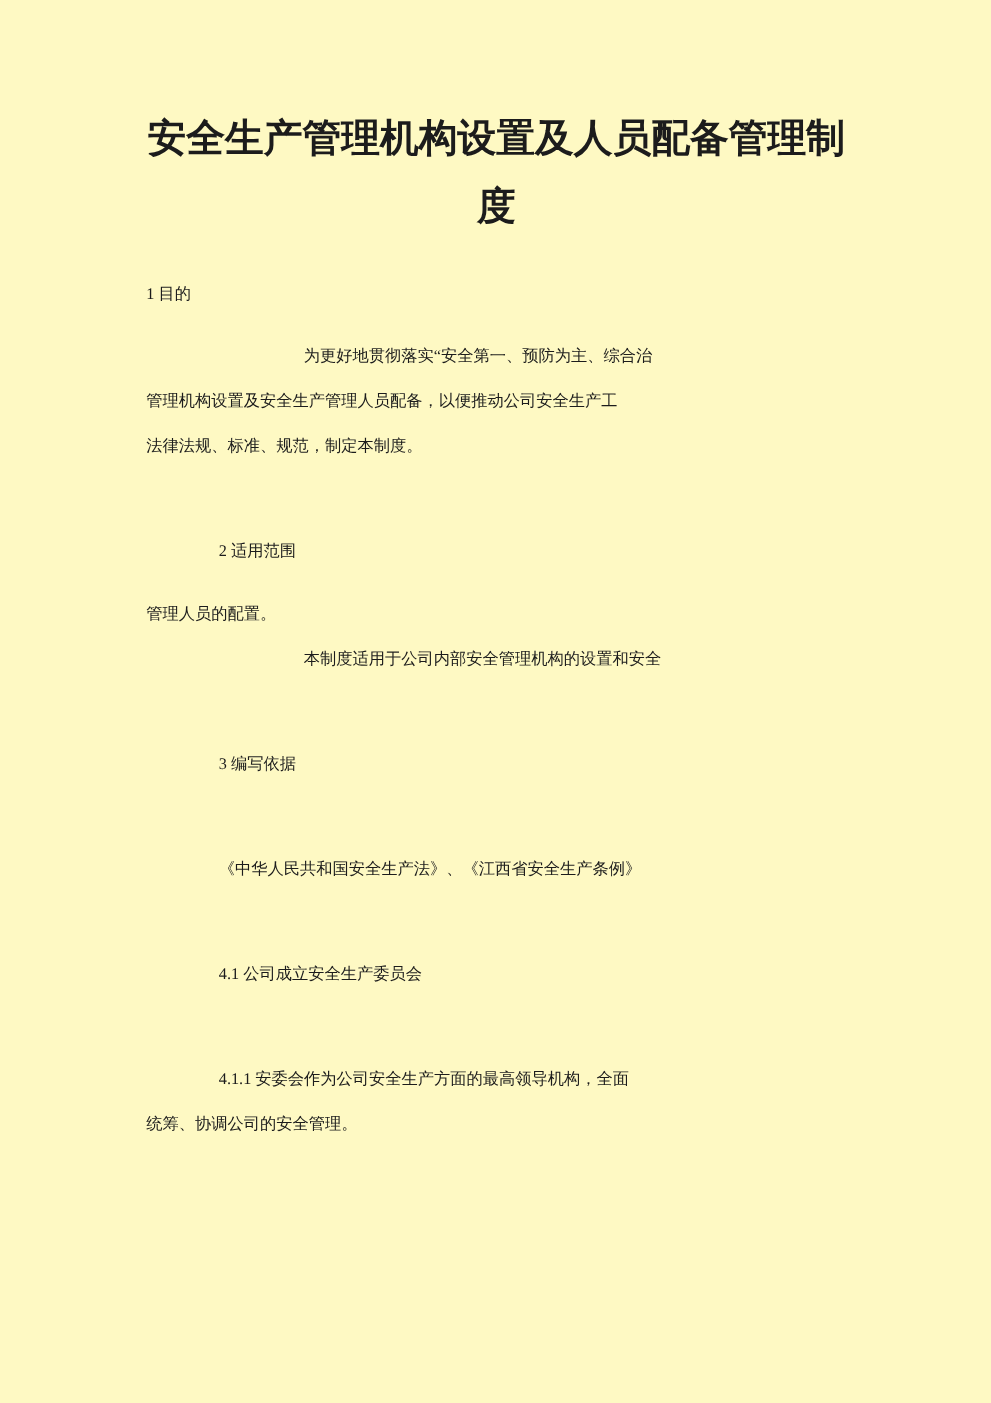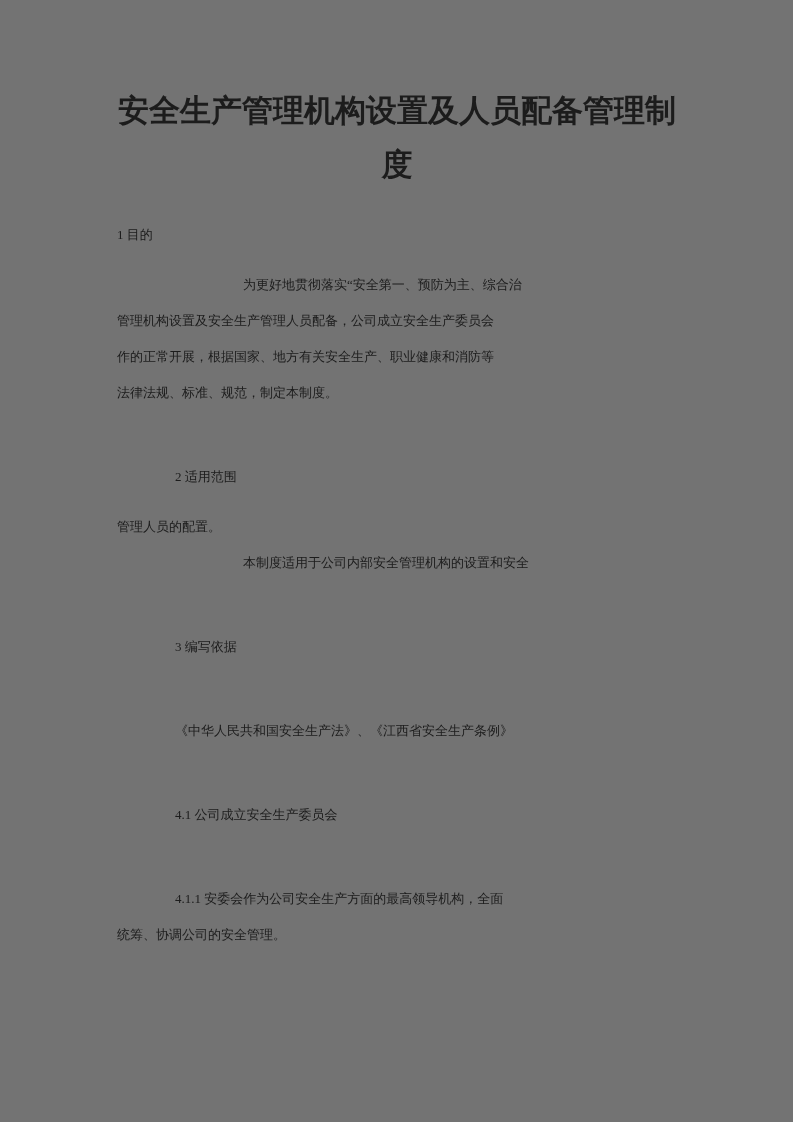--- a/index.html
+++ b/index.html
@@ -4,21 +4,21 @@
 <style>
   html, body {
     margin: 0;
     padding: 0;
     background: #ffffff;
   }
   .page {
     position: relative;
     width: 793px;
     height: 1122px;
-    background: #737373;
+    background: #fef9c3;
     box-sizing: border-box;
     padding: 0 116px 0 117px;
     overflow: hidden;
     font-family: "Liberation Serif", "DejaVu Serif", serif;
     color: #1c1c1c;
   }
   .doc-title {
     margin: 84px 0 25px 0;
     padding: 0;
     font-size: 31px;
@@ -50,22 +50,21 @@
     <div class="title-line">安全生产管理机构设置及人员配备管理制</div>
     <div class="title-line">度</div>
   </h1>
 
   <div class="doc-body" id="doc-body">
       <div class="block heading">
         <div class="line ind-0">1 目的</div>
       </div>
       <div class="block para">
         <div class="line ind-2">为更好地贯彻落实“安全第一、预防为主、综合治</div>
-        <div class="line ind-0">管理机构设置及安全生产管理人员配备，公司成立安全生产委员会</div>
-        <div class="line ind-0">作的正常开展，根据国家、地方有关安全生产、职业健康和消防等</div>
+        <div class="line ind-0">管理机构设置及安全生产管理人员配备，以便推动公司安全生产工</div>
         <div class="line ind-0">法律法规、标准、规范，制定本制度。</div>
       </div>
       <div class="block heading">
         <div class="line ind-1">2 适用范围</div>
       </div>
       <div class="block para">
         <div class="line ind-0">管理人员的配置。</div>
         <div class="line ind-2">本制度适用于公司内部安全管理机构的设置和安全</div>
       </div>
       <div class="block heading">

